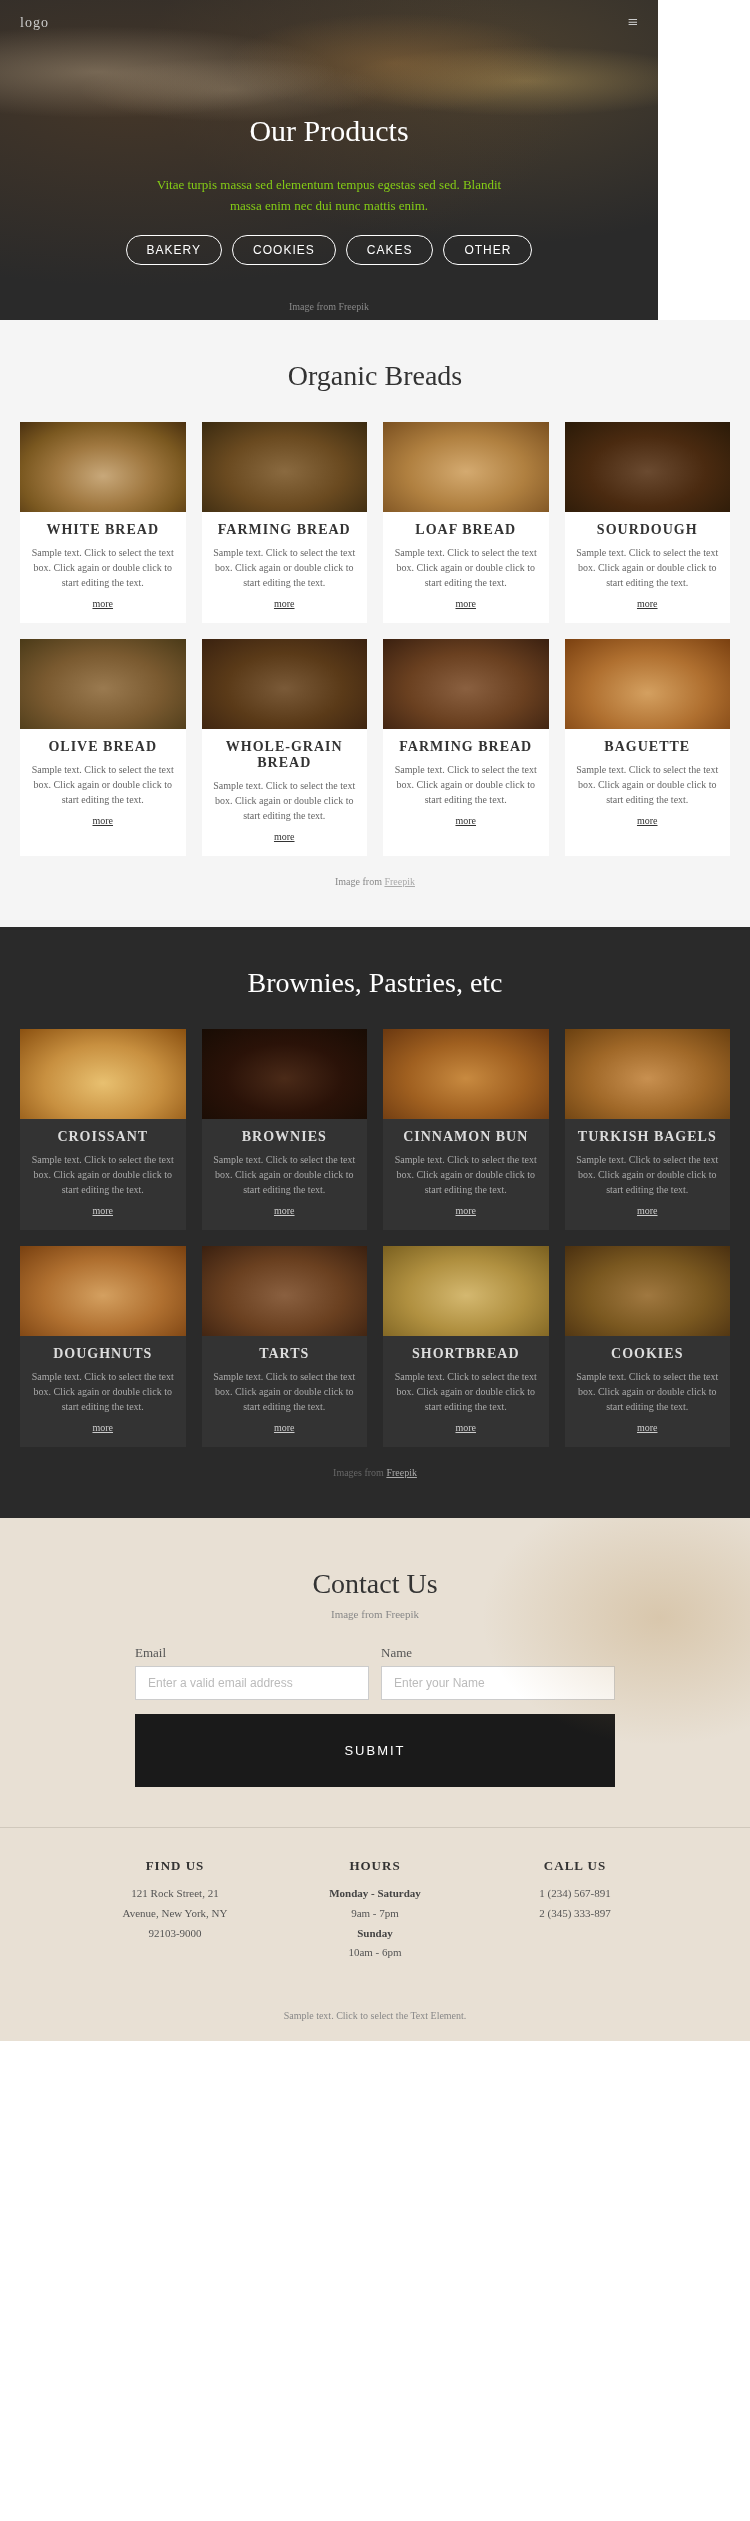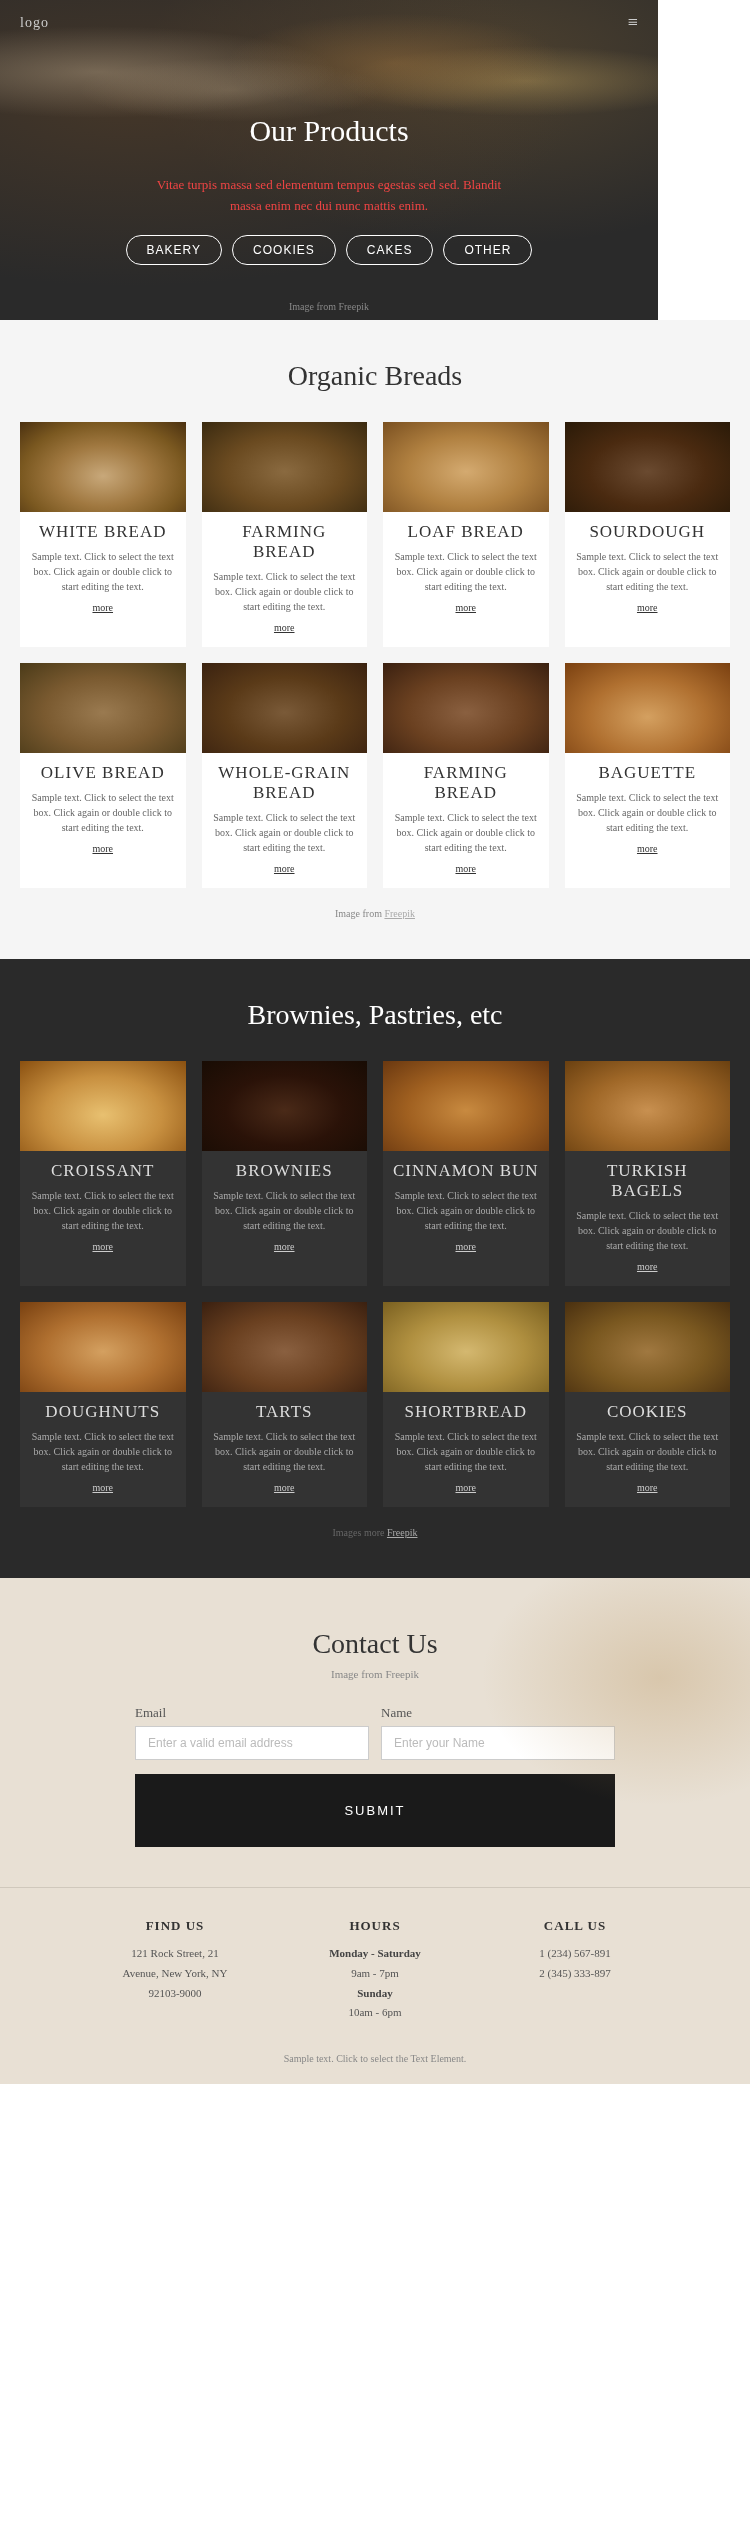--- a/index.html
+++ b/index.html
@@ -58,21 +58,21 @@
       color: #fff;
     }
     .hero-title {
       font-size: 30px;
       font-weight: normal;
       margin-bottom: 27px;
       font-family: 'Georgia', serif;
     }
     .hero-subtitle {
       font-size: 13px;
-      color: #ef4444;
+      color: #84cc16;
       line-height: 1.6;
       max-width: 360px;
       margin: 0 auto 18px;
     }
     .hero-buttons {
       display: flex;
       justify-content: center;
       gap: 10px;
       flex-wrap: wrap;
     }
@@ -149,22 +149,22 @@
     .img-croissant { background: radial-gradient(ellipse at 50% 60%, #e8c070 0%, #c89040 50%, #8a5010 100%); }
     .img-brownies { background: radial-gradient(ellipse at 50% 55%, #4a2a18 0%, #2a1208 50%, #180c04 100%); }
     .img-cinnamon-bun { background: radial-gradient(ellipse at 50% 55%, #c88a40 0%, #a06020 50%, #6a3810 100%); }
     .img-turkish-bagels { background: radial-gradient(ellipse at 50% 55%, #c89050 0%, #a06828 50%, #6a4010 100%); }
     .img-doughnuts { background: radial-gradient(ellipse at 50% 55%, #d4a060 0%, #b07030 50%, #784010 100%); }
     .img-tarts { background: radial-gradient(ellipse at 50% 55%, #8a6040 0%, #6a4020 50%, #3a2010 100%); }
     .img-shortbread { background: radial-gradient(ellipse at 50% 55%, #d4b870 0%, #b09040 50%, #7a6020 100%); }
     .img-cookies { background: radial-gradient(ellipse at 50% 55%, #a07840 0%, #7a5820 50%, #4a3010 100%); }
 
     .product-name {
-      font-size: 17px;
-      font-weight: normal;
+      font-size: 14px;
+      font-weight: bold;
       letter-spacing: 1px;
       color: #333;
       margin-bottom: 7px;
       padding: 0 8px;
       text-transform: uppercase;
     }
     .product-name-light { color: #ddd; }
     .product-desc {
       font-size: 10px;
       color: #666;
@@ -266,21 +266,21 @@
       background: #e8e0d4;
       padding: 30px 20px 20px;
       border-top: 1px solid #d0c8bc;
     }
     .footer-cols {
       display: grid;
       grid-template-columns: repeat(3, 1fr);
       gap: 20px;
       text-align: center;
       max-width: 580px;
-      margin: 0 auto 20px;
+      margin: 0 auto 37px;
     }
     .footer-col-title {
       font-size: 13px;
       font-weight: bold;
       letter-spacing: 1px;
       color: #333;
       margin-bottom: 10px;
       text-transform: uppercase;
     }
     .footer-col-text {
@@ -426,21 +426,21 @@
         <a class="product-more product-more-light" href="#">more</a>
       </div>
       <div class="product-card product-card-dark">
         <div class="product-img img-cookies"></div>
         <div class="product-name product-name-light">COOKIES</div>
         <div class="product-desc product-desc-light">Sample text. Click to select the text box. Click again or double click to start editing the text.</div>
         <a class="product-more product-more-light" href="#">more</a>
       </div>
     </div>
   <div class="section-image-credit section-image-credit-light">
-    <span>Images more</span> <a href="#">Freepik</a>
+    <span>Images from</span> <a href="#">Freepik</a>
   </div>
 </div>
 
 <div class="contact-section">
   <div class="contact-bg-decor"></div>
   <h2 class="contact-title">Contact Us</h2>
   <p class="contact-subtitle">
     <span>Image from Freepik</span>
   </p>
   <div class="contact-form">

